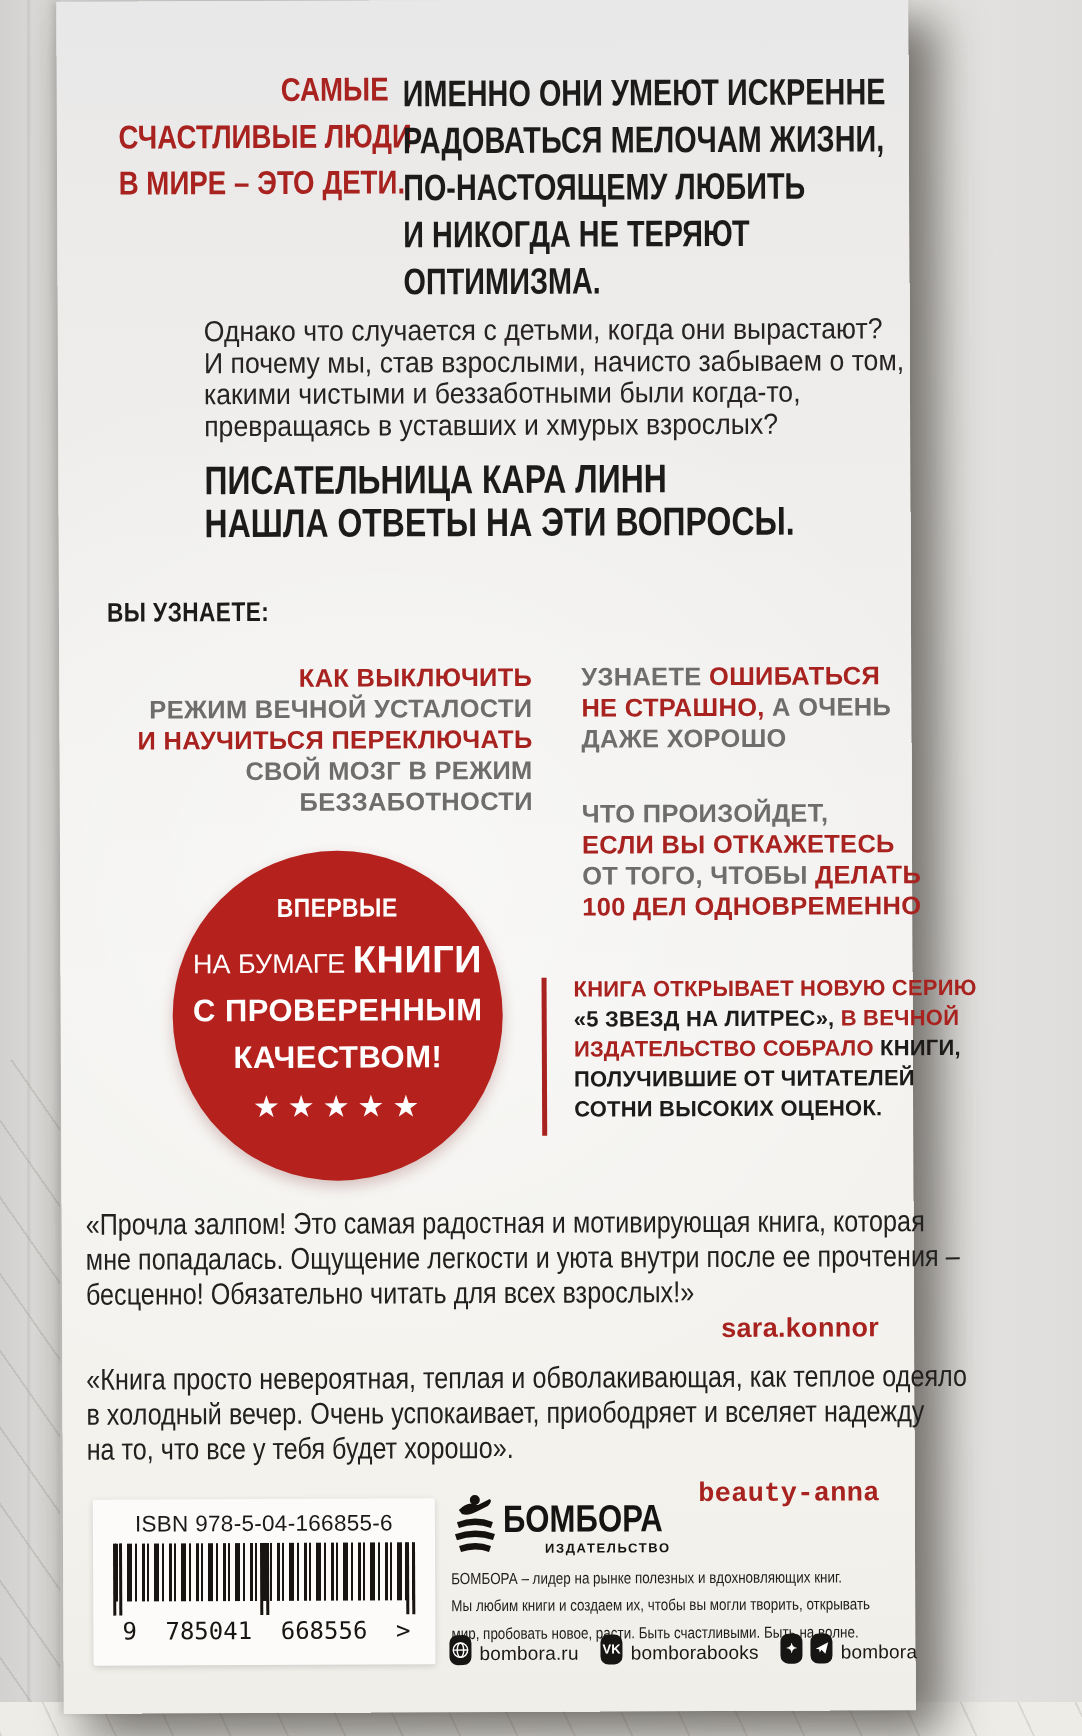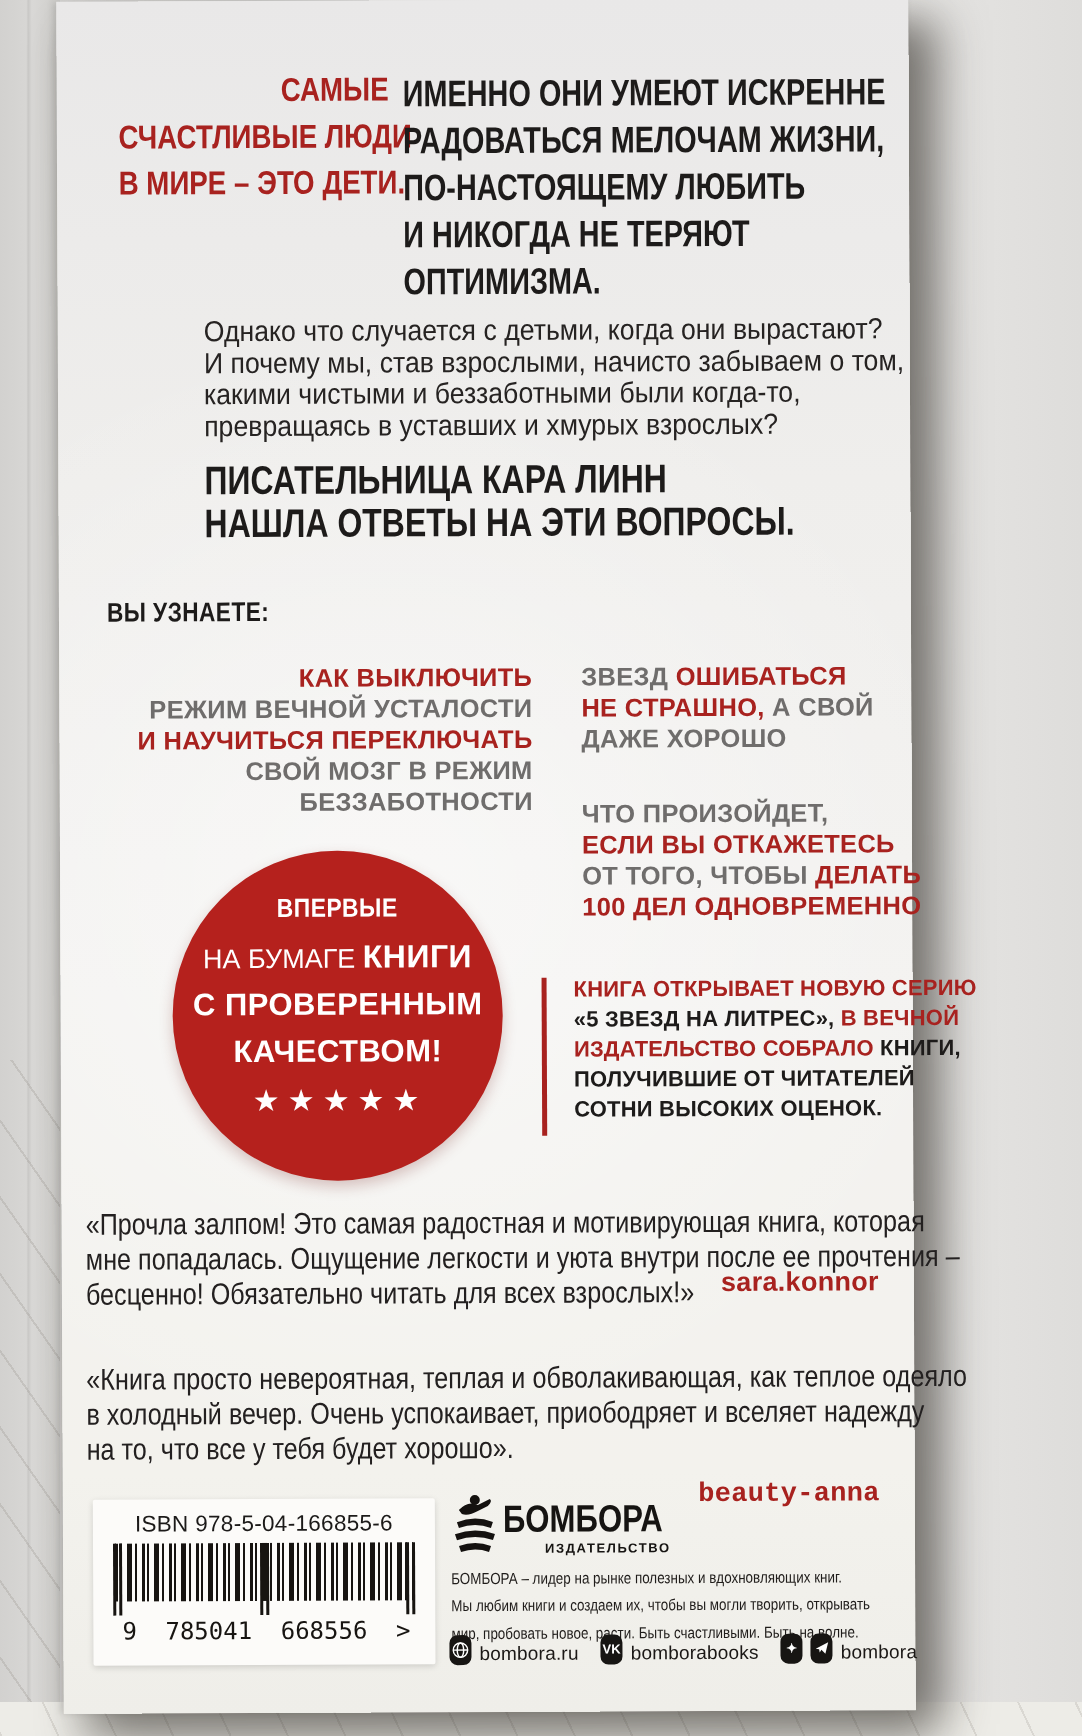--- a/index.html
+++ b/index.html
@@ -33,30 +33,30 @@
   .subhead{top:458px;left:146px;font-weight:bold;font-size:40px;line-height:42.5px;color:#1d1b1a;transform:scaleX(.80);}
   .learn-heading{top:596px;left:48px;font-weight:bold;font-size:27px;color:#1d1b1a;letter-spacing:.5px;transform:scaleX(.84);}
   .learn{font-weight:bold;font-size:25.5px;line-height:31px;letter-spacing:.3px;}
   .learn-left{top:662px;left:10px;width:463px;text-align:right;}
   .learn-right{top:662px;left:522px;}
   .learn-gap{margin-top:44px;}
   .badge{top:850px;left:112px;width:330px;height:330px;border-radius:50%;background:#b5211d;color:#ffffff;text-align:center;
          box-shadow:0 6px 14px rgba(120,40,35,.25);}
   .b1{margin-top:42px;font-weight:bold;font-size:26px;letter-spacing:.5px;transform:scaleX(.88);}
   .b2{margin-top:15px;font-size:27px;}
-  .b2 .wide{font-weight:bold;font-size:32px;letter-spacing:.5px;}
+  .b2 .wide{font-weight:bold;font-size:38px;letter-spacing:.5px;}
   .b3,.b4{margin-top:11px;font-weight:bold;font-size:31px;letter-spacing:.5px;}
   .bstars{margin-top:13px;font-size:30px;letter-spacing:8px;text-indent:4px;}
   .series-bar{top:978px;left:481px;width:5px;height:158px;background:#a8221f;}
   .series-text{top:975px;left:513px;font-weight:bold;font-size:22px;line-height:30px;letter-spacing:.2px;}
   .review{left:24px;font-size:30px;line-height:35px;color:#232020;transform:scaleX(.84);}
   .r1{top:1205px;}
   .r2{top:1360px;}
   .rauthor{right:35px;font-weight:bold;font-size:27px;color:#a8221f;letter-spacing:.3px;}
-  .a1{top:1268px;}
+  .a1{top:1314px;}
   .a2{top:1480px;font-family:Liberation Mono, monospace;}
   .isbn-box{top:1498px;left:30px;width:342px;height:166px;background:#fcfbf9;border-radius:2px;box-shadow:0 2px 6px rgba(0,0,0,.15);}
   .isbn-text{position:absolute;top:12px;left:0;right:0;text-align:center;font-size:22.5px;letter-spacing:.3px;color:#1c1a19;}
   .barcode{position:absolute;top:44px;left:20px;right:20px;height:76px;}
   .bars{position:absolute;top:0;left:2px;right:2px;height:58px;
         background:repeating-linear-gradient(90deg,
           #171411 0 3px, rgba(0,0,0,0) 3px 5px,
           #171411 5px 7px, rgba(0,0,0,0) 7px 12px,
           #171411 12px 17px, rgba(0,0,0,0) 17px 20px,
           #171411 20px 22px, rgba(0,0,0,0) 22px 27px);}
@@ -120,22 +120,22 @@
     <div class="abs learn learn-left">
       <div class="nw red">КАК ВЫКЛЮЧИТЬ</div>
       <div class="nw gray">РЕЖИМ ВЕЧНОЙ УСТАЛОСТИ</div>
       <div class="nw red">И НАУЧИТЬСЯ ПЕРЕКЛЮЧАТЬ</div>
       <div class="nw gray">СВОЙ МОЗГ В РЕЖИМ</div>
       <div class="nw gray">БЕЗЗАБОТНОСТИ</div>
     </div>
 
     <div class="abs learn learn-right">
       <div>
-        <div class="nw"><span class="gray">ЗВЕЗД </span><span class="red">ОШИБАТЬСЯ</span></div>
-        <div class="nw"><span class="red">НЕ СТРАШНО,</span><span class="gray"> А СВОЙ</span></div>
+        <div class="nw"><span class="gray">УЗНАЕТЕ </span><span class="red">ОШИБАТЬСЯ</span></div>
+        <div class="nw"><span class="red">НЕ СТРАШНО,</span><span class="gray"> А ОЧЕНЬ</span></div>
         <div class="nw gray">ДАЖЕ ХОРОШО</div>
       </div>
       <div class="learn-gap">
         <div class="nw gray">ЧТО ПРОИЗОЙДЕТ,</div>
         <div class="nw red">ЕСЛИ ВЫ ОТКАЖЕТЕСЬ</div>
         <div class="nw"><span class="gray">ОТ ТОГО, ЧТОБЫ </span><span class="red">ДЕЛАТЬ</span></div>
         <div class="nw red">100 ДЕЛ ОДНОВРЕМЕННО</div>
       </div>
     </div>
 

